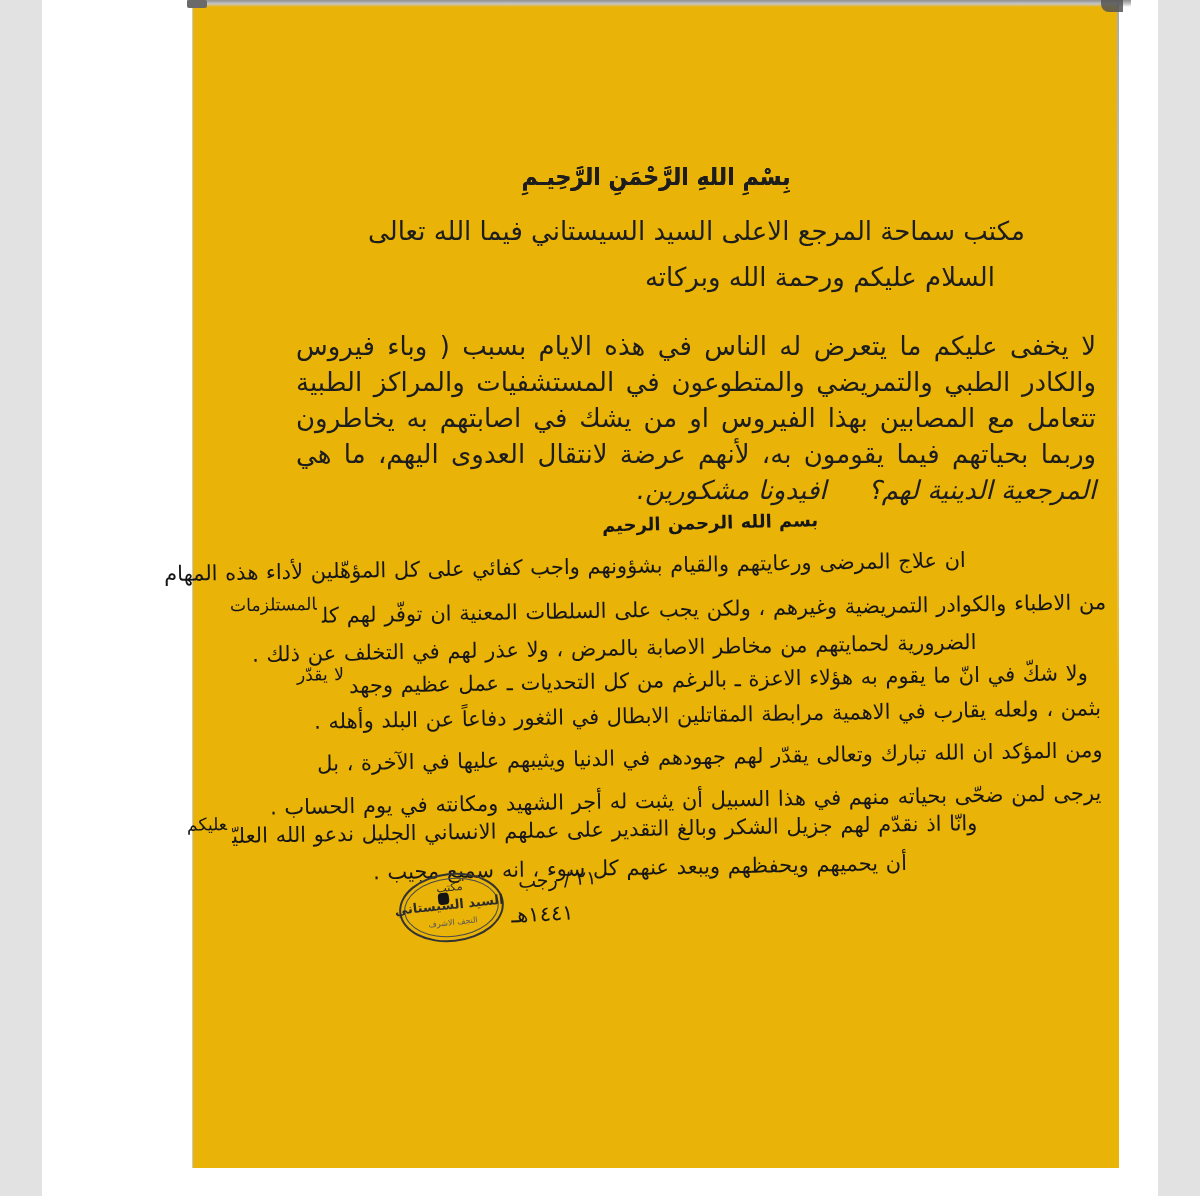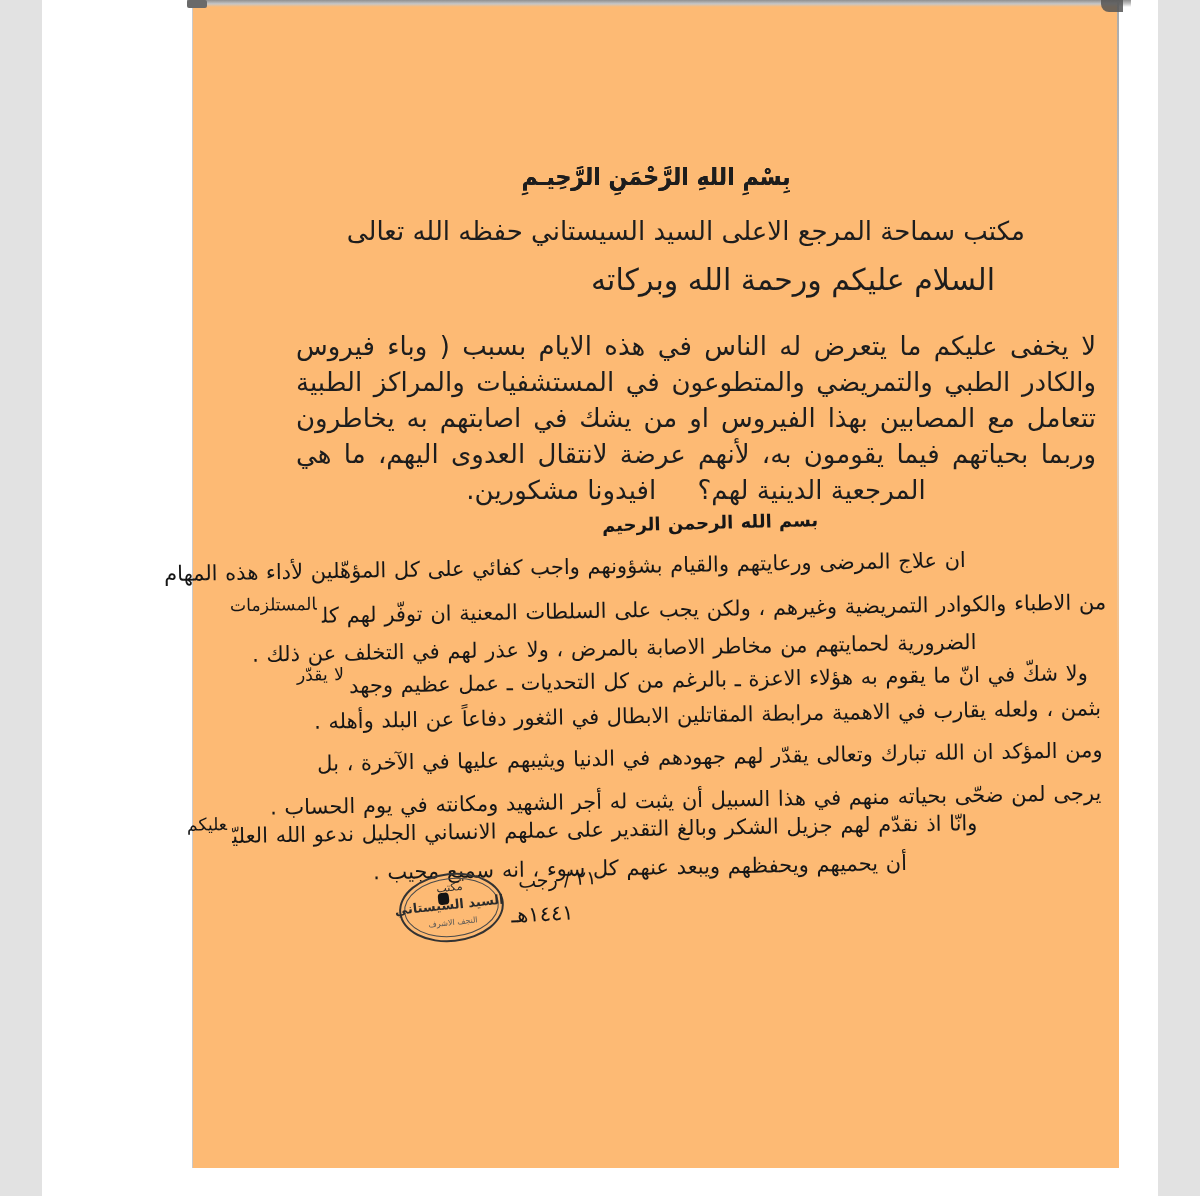--- a/index.html
+++ b/index.html
@@ -16,21 +16,21 @@
   
   .side-bar { position: absolute; top: 0; width: 42px; height: 1196px; background: #e2e2e2; }
   .side-bar.left  { left: 0; }
   .side-bar.right { left: 1158px; }
 
   
   .page {
     position: absolute;
     left: 192px; top: 2px;
     width: 926px; height: 1166px;
-    background: #fdba74;
+    background: #eab308;
     border-left: 1px solid #cacaca;
     direction: rtl;
     color: #1d1d1d;
   }
   .page-top-edge {
     position: absolute; left: -6px; top: -2px; width: 944px; height: 7px;
     background: linear-gradient(to bottom, #8f8f8f, #c6c6c6 55%, rgba(255,255,255,0));
   }
   .page-right-edge {
     position: absolute; right: 0; top: 0; width: 2px; height: 100%;
@@ -40,26 +40,26 @@
   .smudge-tr { position: absolute; right: -4px; top: -2px; width: 22px; height: 12px; background: #555555; border-radius: 0 0 0 8px; opacity: .85; }
 
   
   .callig-basmala {
     position: absolute; top: 161px; left: 50%;
     transform: translateX(-50%) scaleX(.92);
     font-size: 24px; font-weight: bold; white-space: nowrap;
     text-shadow: 0 0 .6px #1d1d1d;
   }
   .office-line { position: absolute; top: 214px; right: 94px; font-size: 26px; white-space: nowrap; }
-  .salam-line  { position: absolute; top: 260px; right: 124px; font-size: 30px; white-space: nowrap; }
+  .salam-line  { position: absolute; top: 260px; right: 124px; font-size: 26px; white-space: nowrap; }
 
   .question { position: absolute; top: 326px; right: 23px; width: 800px; font-size: 26px; }
   .q-line { height: 36px; line-height: 36px; white-space: nowrap; }
   .q-line.fill { text-align: justify; text-align-last: justify; white-space: normal; height: 36px; overflow: hidden; }
-  .q-line.last { text-align: center; }
+  .q-line.last { text-align: right; font-style: italic; }
 
   
   .hw {
     position: absolute; white-space: nowrap;
     font-size: 21px; line-height: 30px; color: #161616;
     transform: rotate(-1deg); transform-origin: 100% 50%;
     word-spacing: 1px;
   }
   .hw .raised { position: relative; top: -13px; font-size: .82em; margin-right: 5px; }
   .hw-basmala { top: 503px; right: 301px; font-size: 18px; font-weight: bold; transform: rotate(-1.5deg); }
@@ -107,21 +107,21 @@
 
   <div class="page">
 
     <div class="page-top-edge"></div>
     <div class="page-right-edge"></div>
     <div class="smudge-tl"></div>
     <div class="smudge-tr"></div>
 
     <div class="callig-basmala">بِسْمِ اللهِ الرَّحْمَنِ الرَّحِيـمِ</div>
 
-    <div class="office-line">مكتب سماحة المرجع الاعلى السيد السيستاني حفظه الله تعالى</div>
+    <div class="office-line">مكتب سماحة المرجع الاعلى السيد السيستاني فيما الله تعالى</div>
 
     <div class="salam-line">السلام عليكم ورحمة الله وبركاته</div>
 
     <div class="question">
       <div class="q-line fill">لا يخفى عليكم ما يتعرض له الناس في هذه الايام بسبب ( وباء فيروس كورونا )</div>
       <div class="q-line fill">والكادر الطبي والتمريضي والمتطوعون في المستشفيات والمراكز الطبية التي</div>
       <div class="q-line fill">تتعامل مع المصابين بهذا الفيروس او من يشك في اصابتهم به يخاطرون بصحتهم</div>
       <div class="q-line fill">وربما بحياتهم فيما يقومون به، لأنهم عرضة لانتقال العدوى اليهم، ما هي كلمة</div>
       <div class="q-line last">المرجعية الدينية لهم؟&nbsp;&nbsp;&nbsp;&nbsp;&nbsp;افيدونا مشكورين.</div>
     </div>

